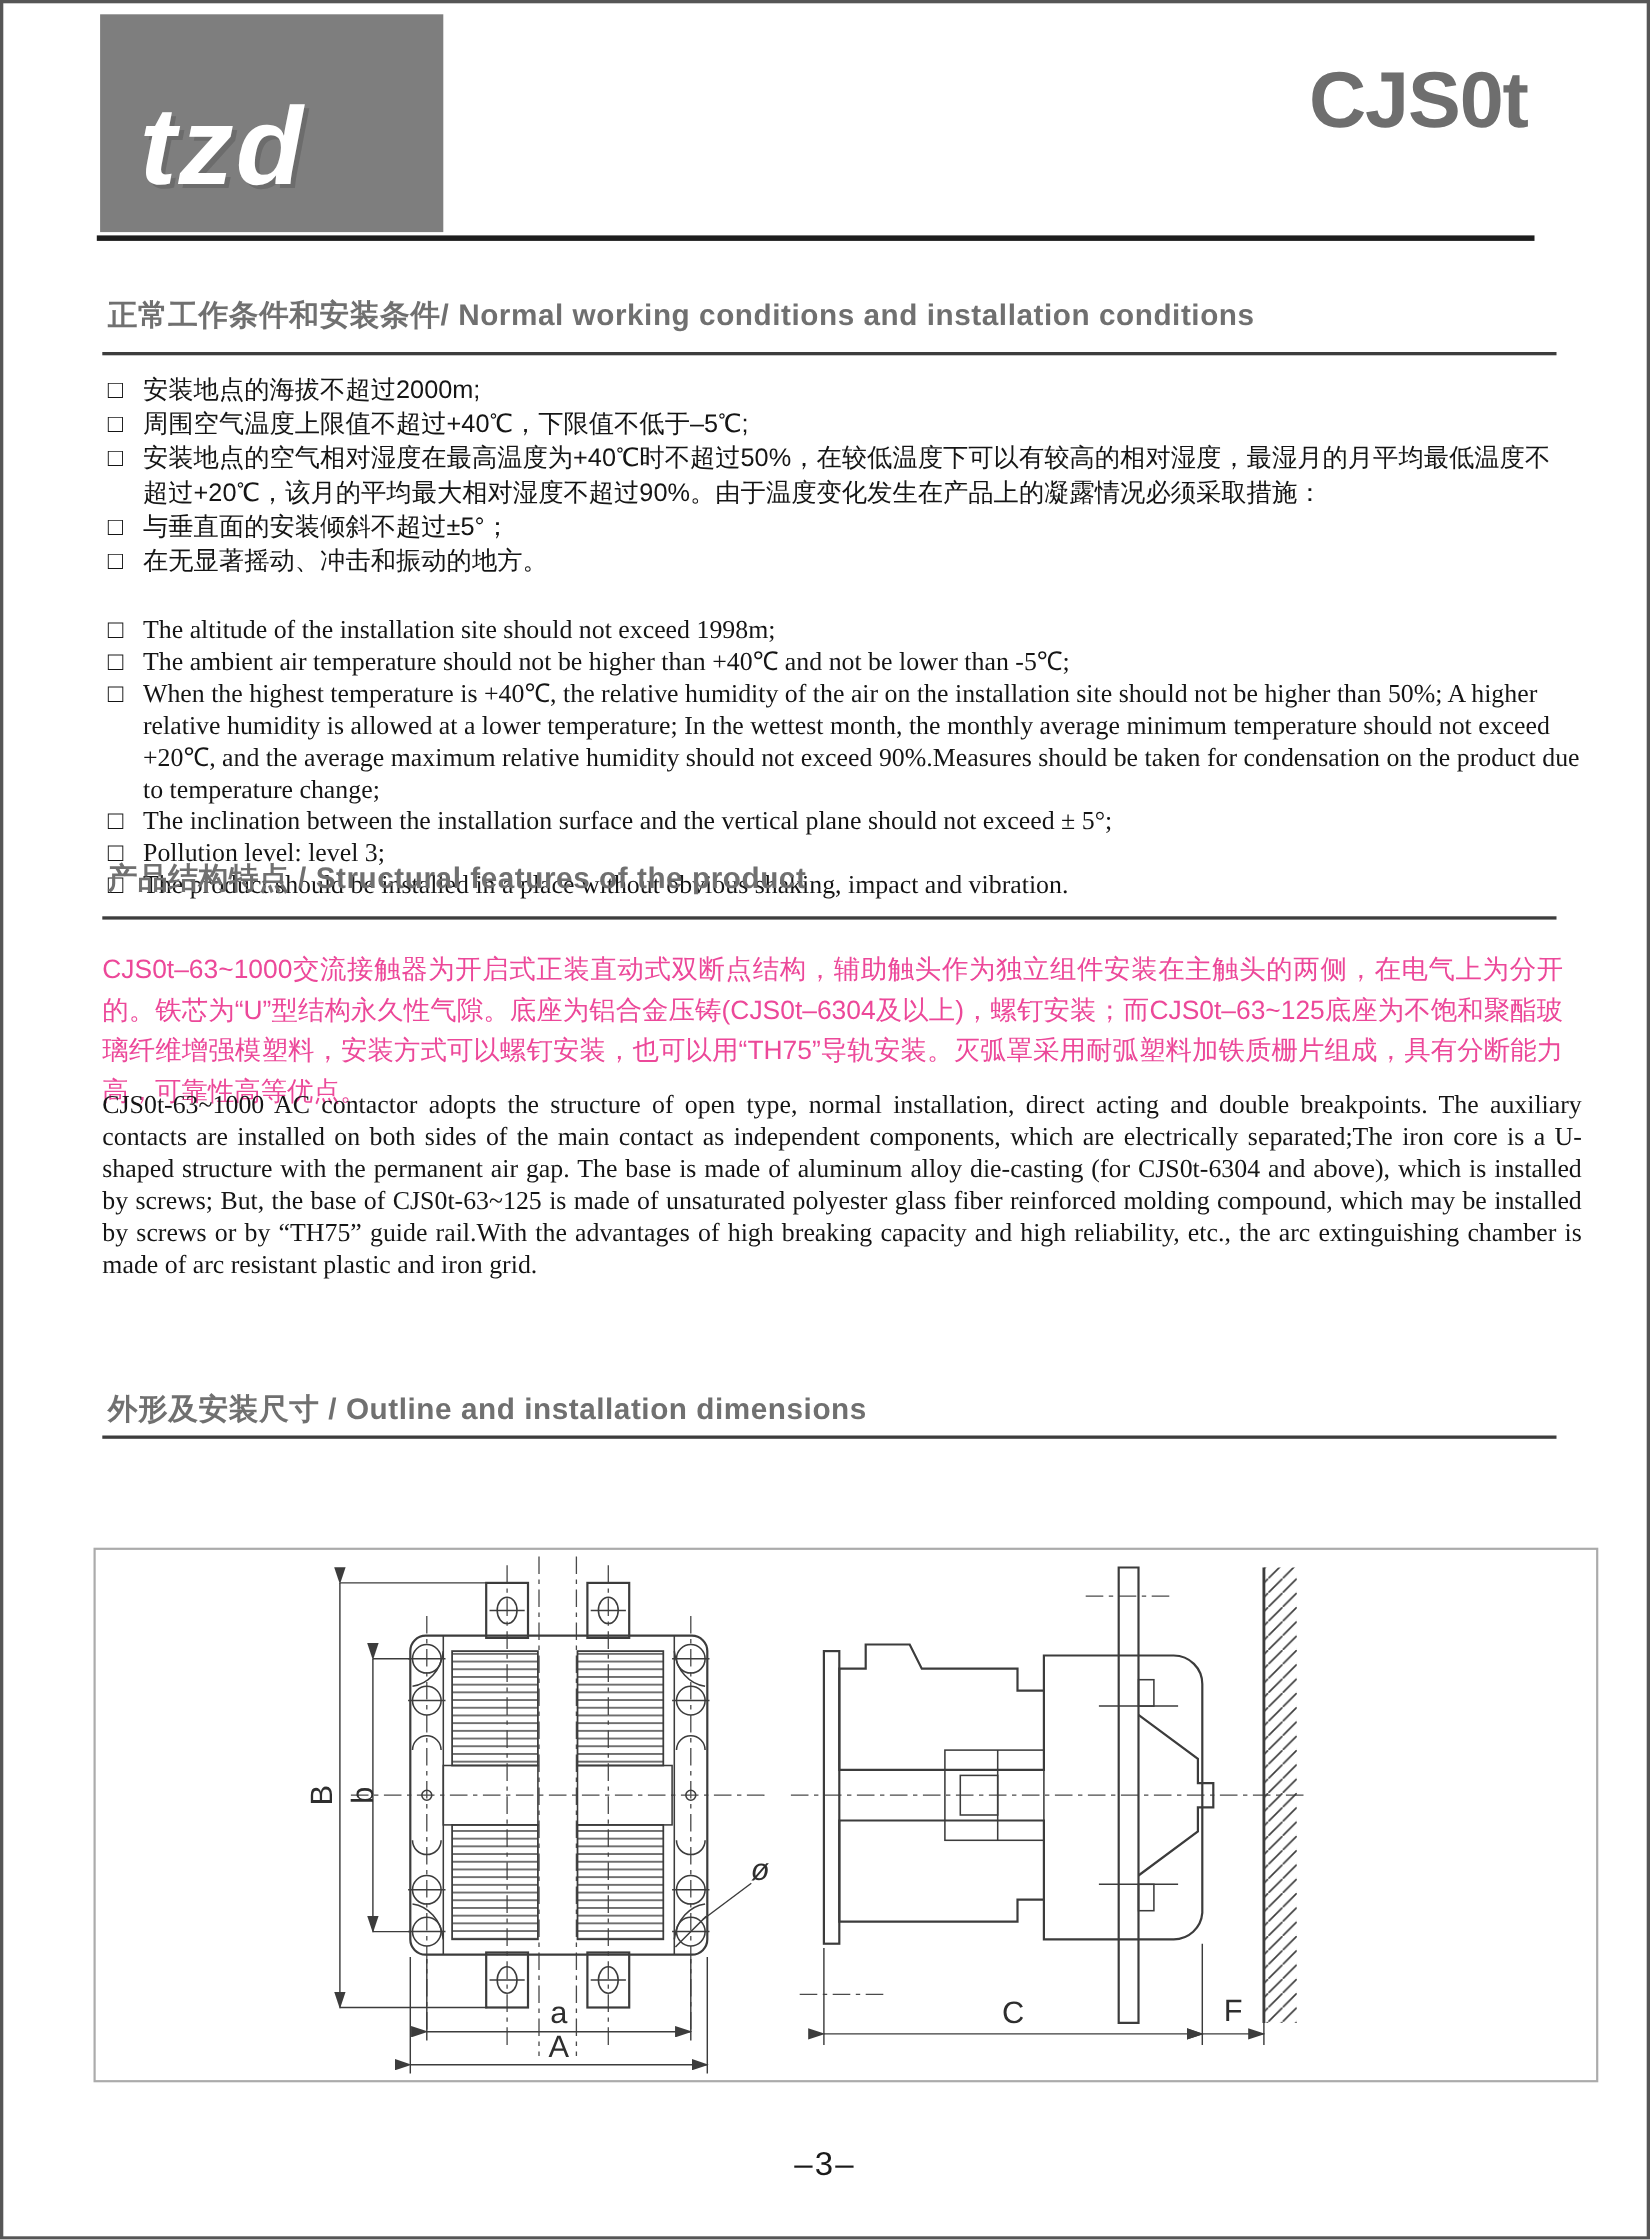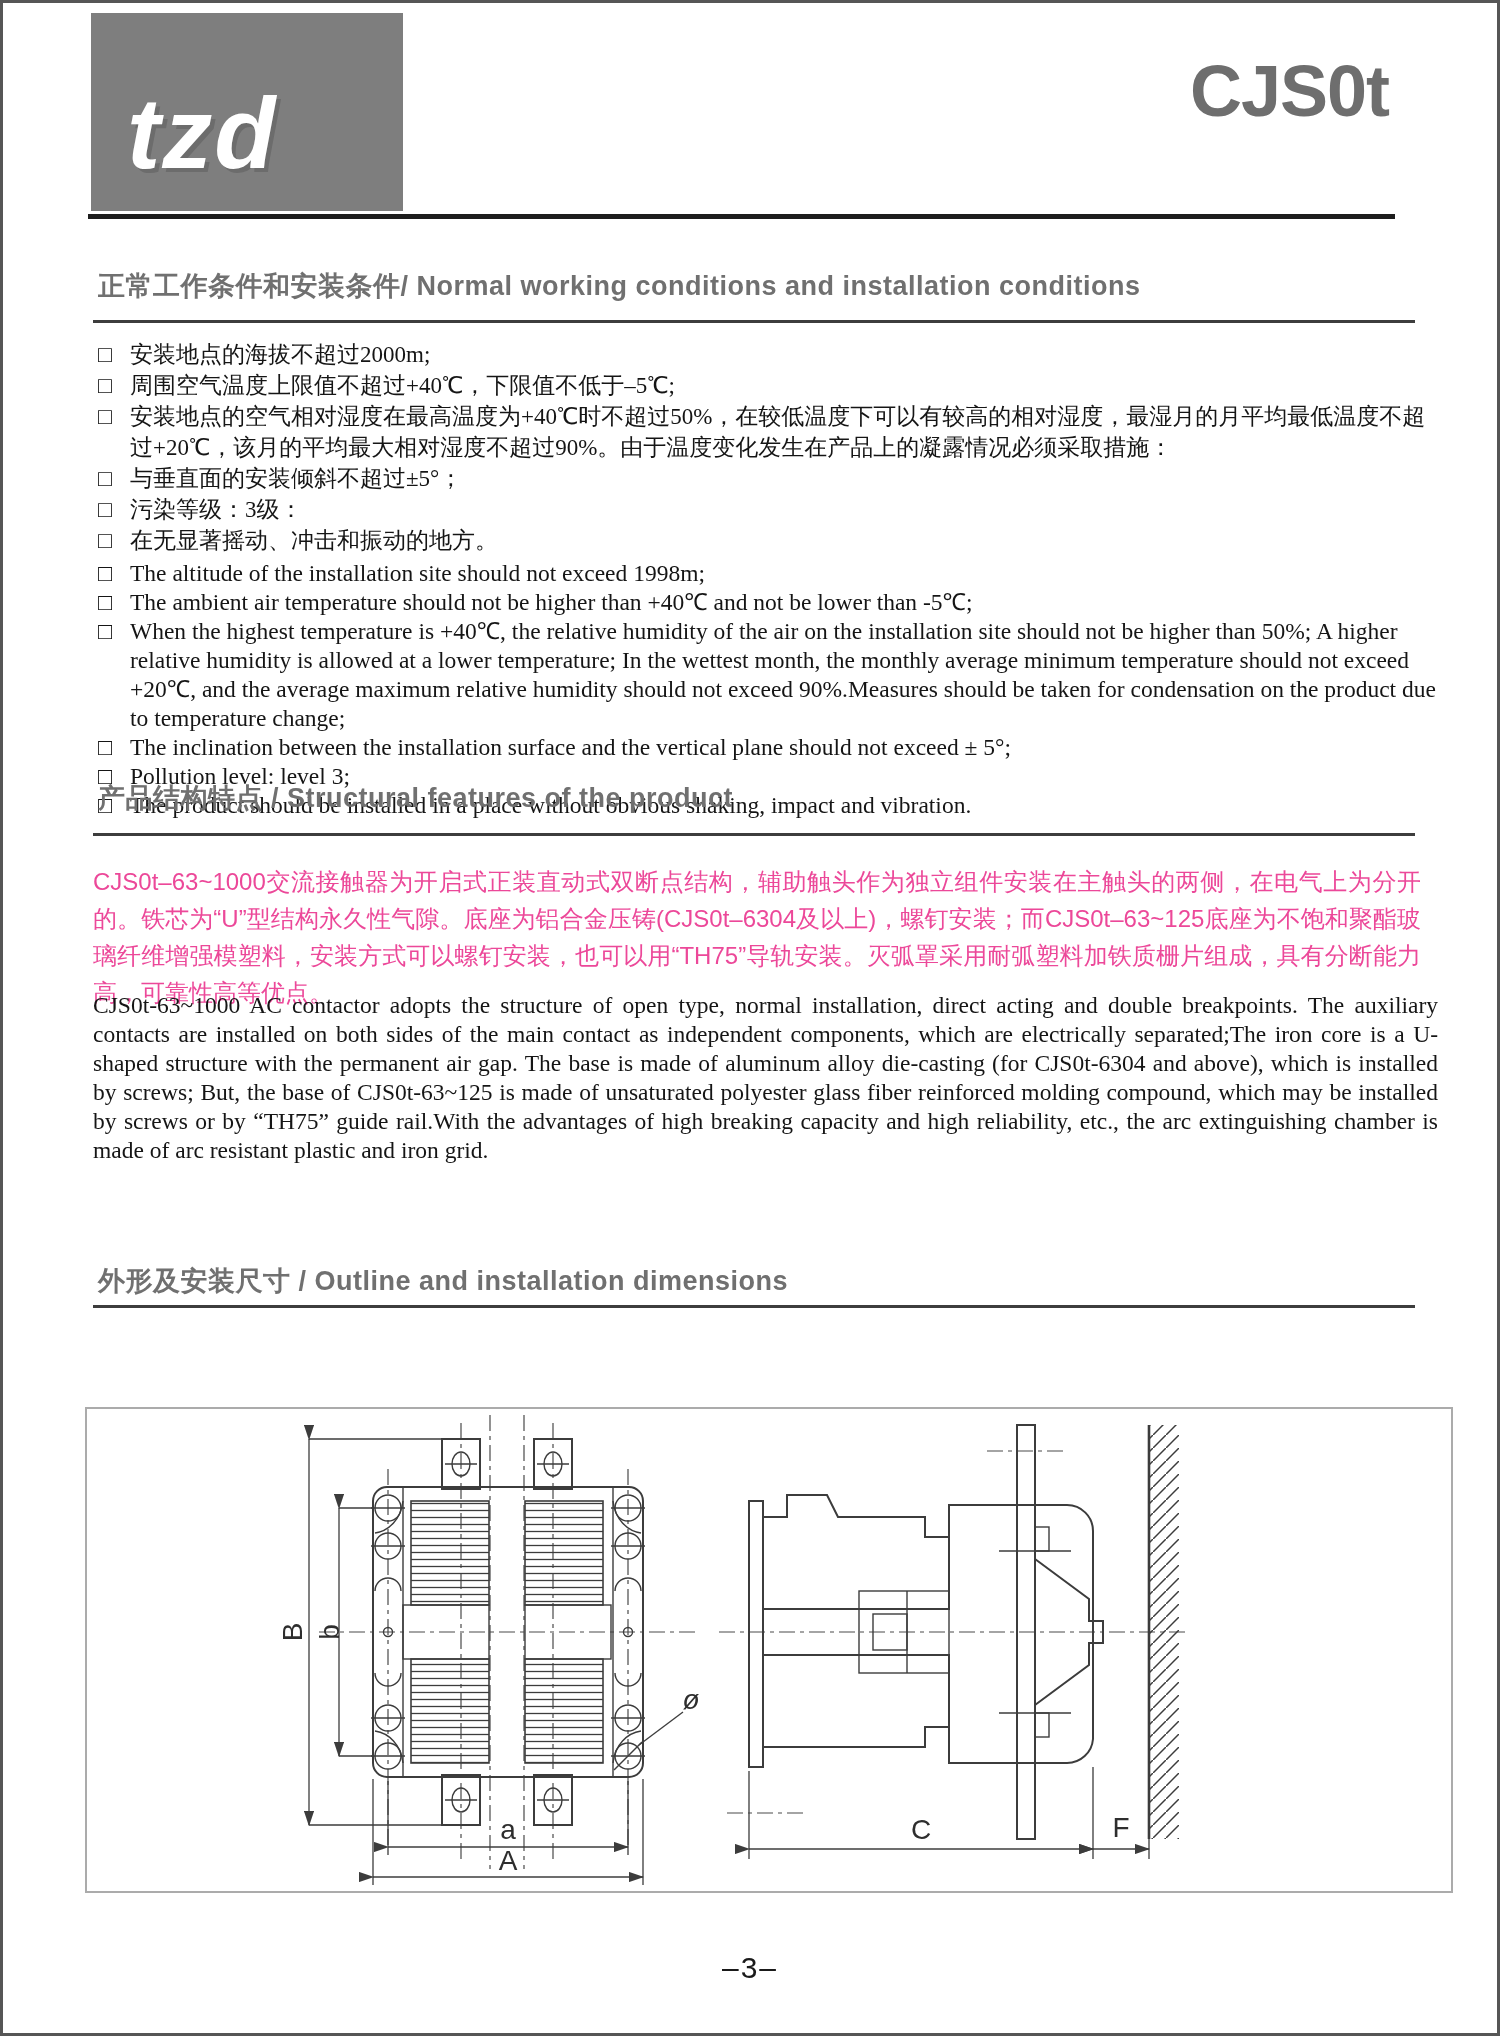--- a/index.html
+++ b/index.html
@@ -40,21 +40,21 @@
     color:#707070;letter-spacing:0.5px;white-space:nowrap;
   }
   .sec-rule{height:3px;background:#3d3d3d;}
 
   .zh-list{left:95px;top:336px;width:1330px;font-size:23px;line-height:31px;color:#151515;}
   .en-list{
     left:95px;top:556px;width:1345px;
     font-family:"Liberation Serif",serif;
     font-size:23.5px;line-height:29px;color:#151515;
   }
-  .b-item{padding-left:32px;text-indent:-32px;font-family:Liberation Serif, serif;}
+  .b-item{padding-left:32px;text-indent:-32px;}
   .b-item .bx{display:inline-block;width:32px;text-indent:0;}
 
   .zh-para{
     left:90px;top:860px;width:1328px;
     font-size:24px;line-height:37px;color:#ec4899;
     text-align:justify;
   }
   .en-para{
     left:90px;top:988px;width:1345px;
     font-family:"Liberation Serif",serif;
@@ -92,21 +92,20 @@
   <div class="abs header-rule"></div>
 
   <div class="abs sec-title" style="left:95px;top:268px;">正常工作条件和安装条件/ Normal working conditions and installation conditions</div>
   <div class="abs sec-rule" style="left:90px;top:317px;width:1322px;"></div>
 
   <div class="abs zh-list">
     <div class="b-item"><span class="bx">□</span><span>安装地点的海拔不超过2000m;</span></div>
     <div class="b-item"><span class="bx">□</span><span>周围空气温度上限值不超过+40℃，下限值不低于–5℃;</span></div>
     <div class="b-item"><span class="bx">□</span><span>安装地点的空气相对湿度在最高温度为+40℃时不超过50%，在较低温度下可以有较高的相对湿度，最湿月的月平均最低温度不超过+20℃，该月的平均最大相对湿度不超过90%。由于温度变化发生在产品上的凝露情况必须采取措施：</span></div>
     <div class="b-item"><span class="bx">□</span><span>与垂直面的安装倾斜不超过±5°；</span></div>
-    <div class="b-item"><span class="bx">□</span><span>污染等级：3级：</span></div>
     <div class="b-item"><span class="bx">□</span><span>在无显著摇动、冲击和振动的地方。</span></div>
   </div>
 
   <div class="abs en-list">
     <div class="b-item"><span class="bx">□</span><span>The altitude of the installation site should not exceed 1998m;</span></div>
     <div class="b-item"><span class="bx">□</span><span>The ambient air temperature should not be higher than +40℃ and not be lower than -5℃;</span></div>
     <div class="b-item"><span class="bx">□</span><span>When the highest temperature is +40℃, the relative humidity of the air on the installation site should not be higher than 50%; A higher relative humidity is allowed at a lower temperature; In the wettest month, the monthly average minimum temperature should not exceed +20℃, and the average maximum relative humidity should not exceed 90%.Measures should be taken for condensation on the product due to temperature change;</span></div>
     <div class="b-item"><span class="bx">□</span><span>The inclination between the installation surface and the vertical plane should not exceed ± 5°;</span></div>
     <div class="b-item"><span class="bx">□</span><span>Pollution level: level 3;</span></div>
     <div class="b-item"><span class="bx">□</span><span>The product should be installed in a place without obvious shaking, impact and vibration.</span></div>

